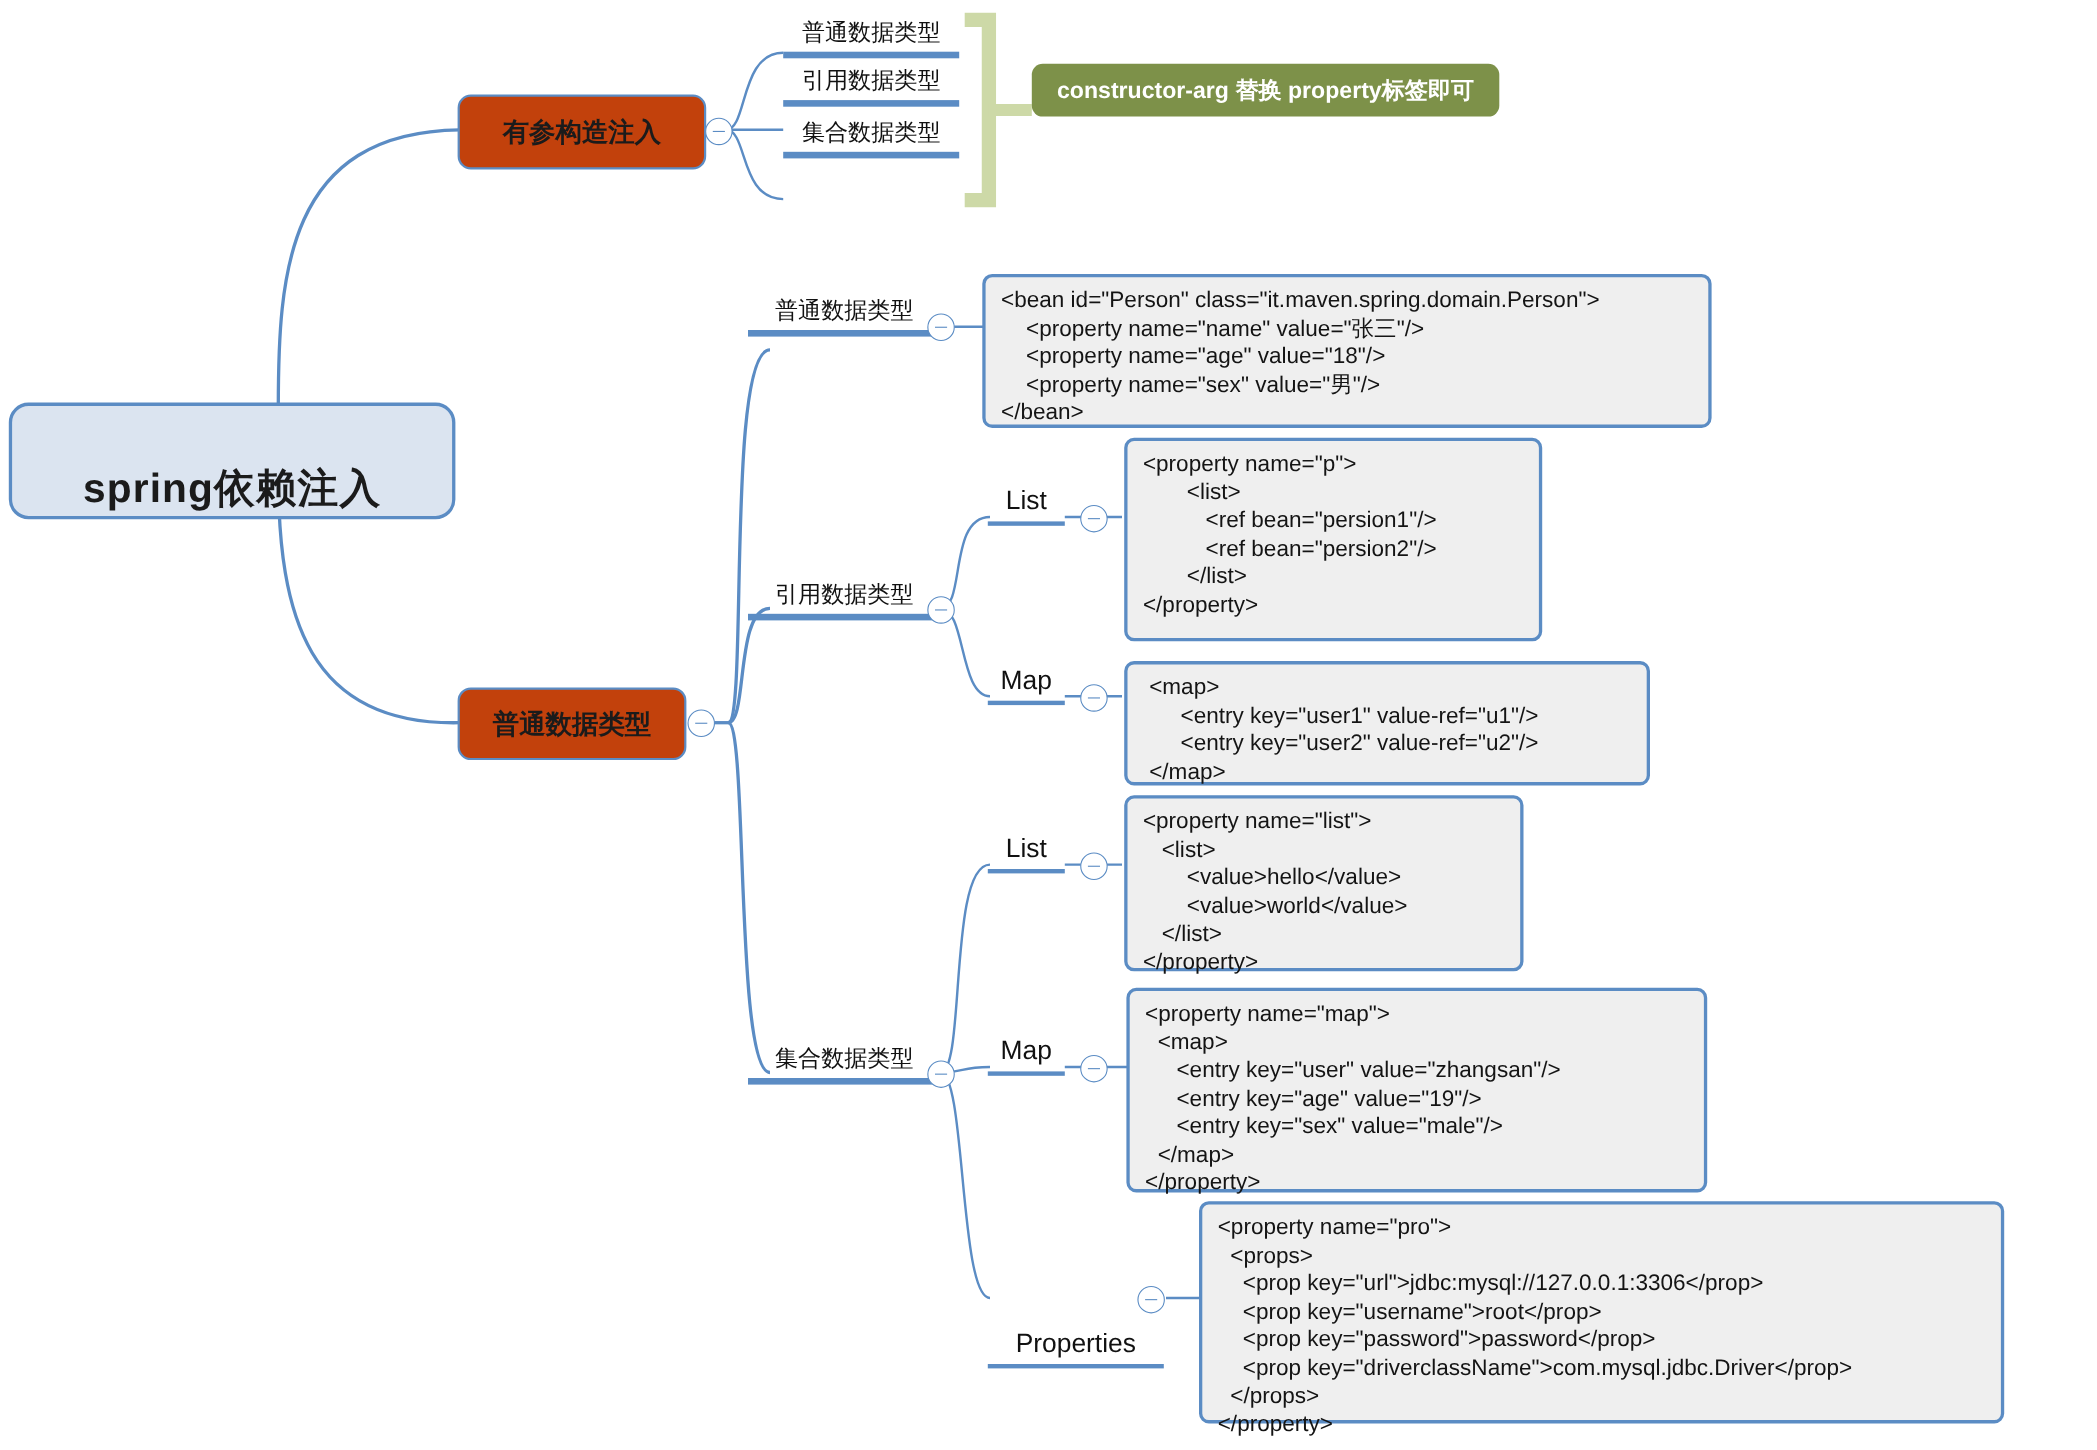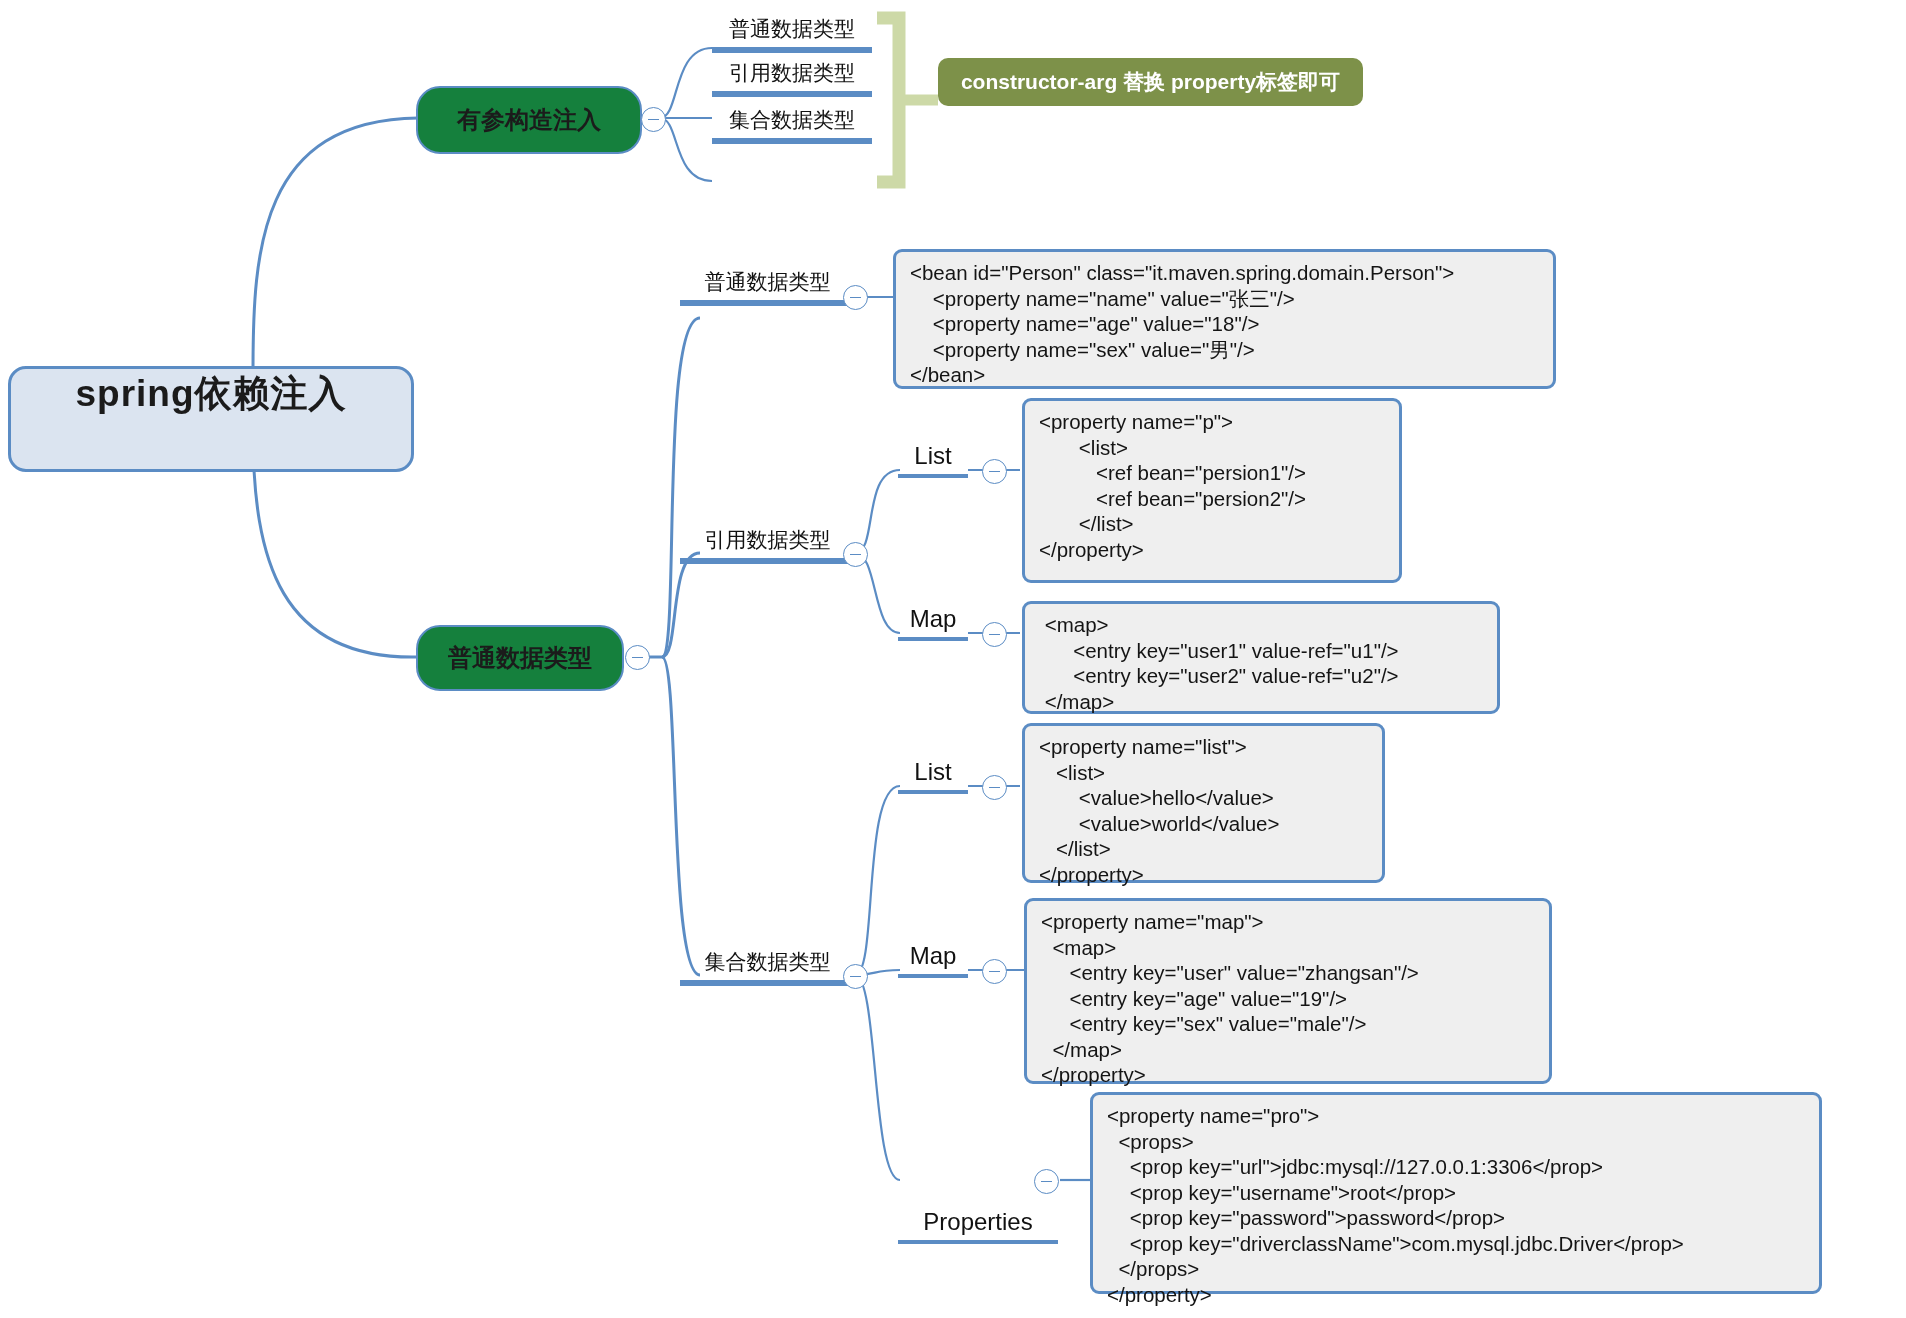--- a/index.html
+++ b/index.html
@@ -10,31 +10,31 @@
   }
   #canvas{position:absolute;left:0;top:0;width:1906px;height:1318px;}
   svg.links{position:absolute;left:0;top:0;width:1906px;height:1318px;pointer-events:none;}
 
   
   .root-node{
     position:absolute;
     background:#dbe4f0;
     border:3px solid #5b8cc4;
     border-radius:18px;
-    display:flex;align-items:flex-start;justify-content:center;
+    display:flex;align-items:flex-end;justify-content:center;
     font-size:37px;font-weight:bold;color:#1b1b1b;
     letter-spacing:1px;
   }
 
   
   .branch-node{
     position:absolute;
-    background:#15803d;
+    background:#c2410c;
     border:2px solid #5b8cc4;
-    border-radius:24px;
+    border-radius:12px;
     display:flex;align-items:center;justify-content:center;
     font-size:24px;color:#1b1b1b;font-weight:600;
   }
 
   
   .uline-label{
     position:absolute;
     display:flex;align-items:flex-end;justify-content:center;
     font-size:21px;color:#111;
     padding-bottom:4px;

